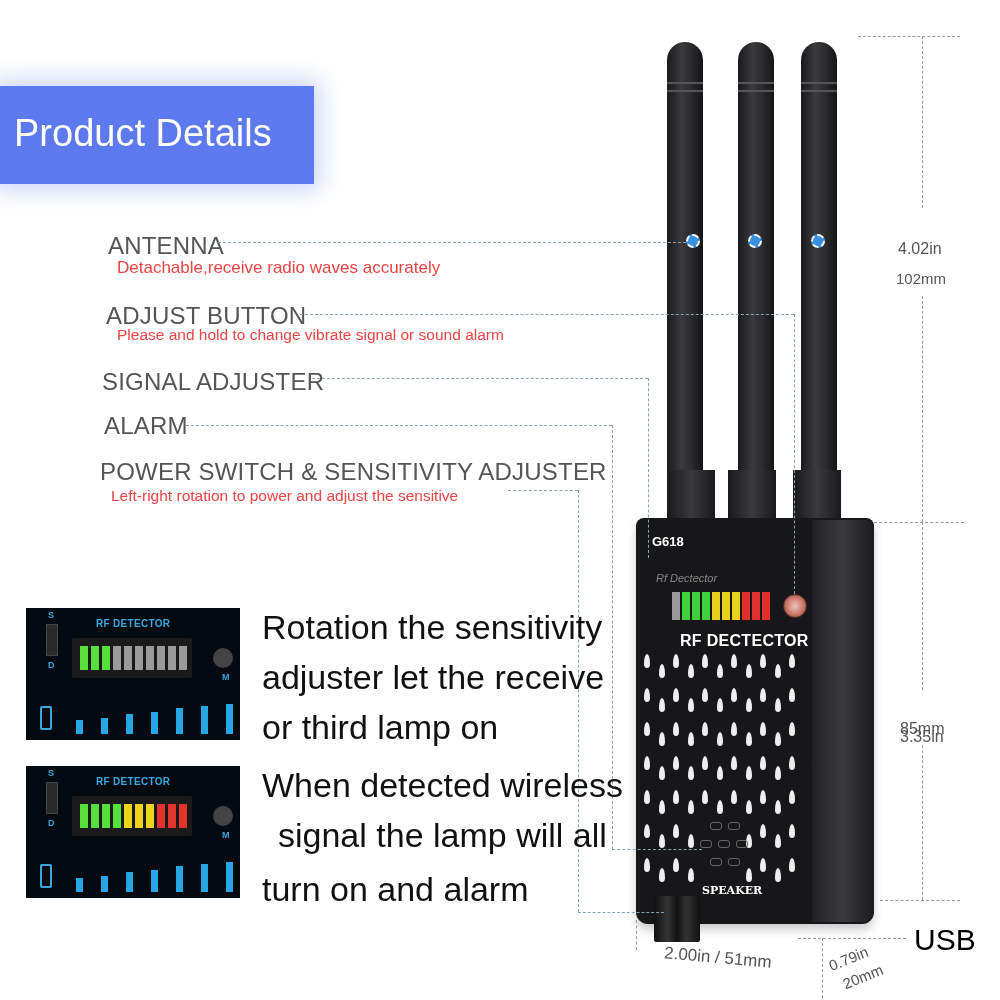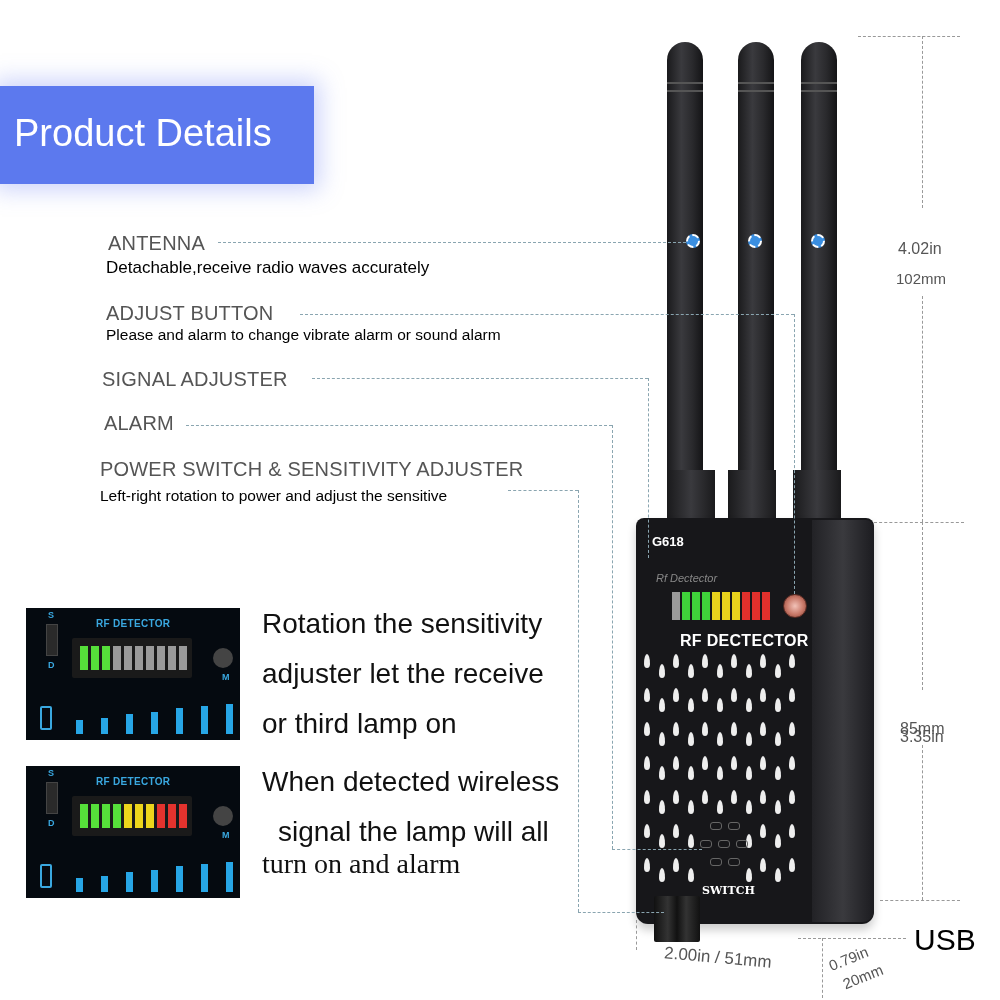--- a/index.html
+++ b/index.html
@@ -12,22 +12,22 @@
   .banner {
     left: 0; top: 86px; width: 314px; height: 98px;
     background: #5c79ee;
     box-shadow: 0 0 22px 6px rgba(110,130,240,0.35);
   }
   .banner-text {
     left: 14px; top: 112px; font-size: 38px; color: #ffffff; white-space: nowrap;
   }
 
   
-  .lbl { color: #555; font-size: 20px; white-space: nowrap; letter-spacing: 0.2px; }
-  .sub { color: #000000; font-size: 15.5px; white-space: nowrap; }
+  .lbl { color: #555; font-size: 24px; white-space: nowrap; letter-spacing: 0.2px; }
+  .sub { color: #ef4444; font-size: 15.5px; white-space: nowrap; margin-left: 11px; }
 
   .dash-h { border-top: 1px dashed #8aa5b0; height: 0; }
   .dash-v { border-left: 1px dashed #8aa5b0; width: 0; }
   .dim-h { border-top: 1px dashed #999; height: 0; }
   .dim-v { border-left: 1px dashed #999; width: 0; }
 
   
   .antenna {
     background: linear-gradient(90deg, #1a1a1c 0%, #3a3a3e 40%, #2a2a2d 70%, #141416 100%);
     border-radius: 18px 18px 4px 4px;
@@ -83,21 +83,21 @@
   .thumb .t-m { position: absolute; left: 196px; top: 64px; color: #3aa8e0; font-size: 9px; font-weight: bold; }
   .thumb .t-switch { position: absolute; left: 20px; top: 16px; width: 12px; height: 32px; background: #2a2a2a; border: 1px solid #444; }
   .thumb .t-panel { position: absolute; left: 46px; top: 30px; width: 120px; height: 40px; background: #1a1a1a; border-radius: 2px; }
   .thumb .t-leds { position: absolute; left: 54px; top: 38px; display: flex; gap: 3px; }
   .thumb .t-led { width: 8px; height: 24px; }
   .thumb .t-knob { position: absolute; left: 187px; top: 40px; width: 20px; height: 20px; border-radius: 50%; background: #444; }
   .thumb .t-bat { position: absolute; left: 14px; top: 98px; width: 12px; height: 24px; border: 2px solid #3aa8e0; border-radius: 2px; }
   .thumb .t-bars { position: absolute; left: 50px; bottom: 6px; display: flex; align-items: flex-end; gap: 18px; }
   .thumb .t-bar { width: 7px; background: #27a6e6; }
 
-  .desc { color: #111; font-size: 28px; white-space: nowrap; }
+  .desc { color: #111; font-size: 34px; white-space: nowrap; }
 
   .dimtxt { color: #555; font-size: 16px; white-space: nowrap; }
   .usb { left: 914px; top: 923px; color: #000; font-size: 30px; }
 </style>
 </head>
 <body>
 
 <div class="abs banner"></div>
 <div class="abs banner-text">Product Details</div>
 
@@ -214,29 +214,29 @@
   </div>
 <div class="abs" style="left:700px;top:822px;width:60px;height:60px;">
   <div class="slot" style="left:10px;top:0"></div>
     <div class="slot" style="left:28px;top:0"></div>
   <div class="slot" style="left:0;top:18px"></div>
     <div class="slot" style="left:18px;top:18px"></div>
     <div class="slot" style="left:36px;top:18px"></div>
   <div class="slot" style="left:10px;top:36px"></div>
     <div class="slot" style="left:28px;top:36px"></div>
 </div>
-<div class="abs speaker-lbl">SWITCH</div>
+<div class="abs speaker-lbl">SPEAKER</div>
 <div class="abs usb-plug"></div>
 
 <div class="abs lbl" style="left:108px;top:232px;">ANTENNA</div>
 <div class="abs sub" style="left:106px;top:258px;font-size:17px;">Detachable,receive radio waves accurately</div>
 <div class="abs dash-h" style="left:218px;top:242px;width:468px;"></div>
 
 <div class="abs lbl" style="left:106px;top:302px;">ADJUST BUTTON</div>
-<div class="abs sub" style="left:106px;top:326px;">Please and alarm to change vibrate alarm or sound alarm</div>
+<div class="abs sub" style="left:106px;top:326px;">Please and hold to change vibrate signal or sound alarm</div>
 <div class="abs dash-h" style="left:300px;top:314px;width:494px;"></div>
 <div class="abs dash-v" style="left:794px;top:314px;height:280px;"></div>
 
 <div class="abs lbl" style="left:102px;top:368px;">SIGNAL ADJUSTER</div>
 <div class="abs dash-h" style="left:312px;top:378px;width:336px;"></div>
 <div class="abs dash-v" style="left:648px;top:378px;height:180px;"></div>
 
 <div class="abs lbl" style="left:104px;top:412px;">ALARM</div>
 <div class="abs dash-h" style="left:186px;top:425px;width:426px;"></div>
 <div class="abs dash-v" style="left:612px;top:425px;height:424px;"></div>
@@ -309,21 +309,21 @@
       <div class="t-bar" style="height: 28px;"></div>
       <div class="t-bar" style="height: 30px;"></div>
     </div>
 </div>
 
 <div class="abs desc" style="left:262px;top:608px;">Rotation the sensitivity</div>
 <div class="abs desc" style="left:262px;top:658px;">adjuster let the receive</div>
 <div class="abs desc" style="left:262px;top:708px;">or third lamp on</div>
 <div class="abs desc" style="left:262px;top:766px;">When detected wireless</div>
 <div class="abs desc" style="left:278px;top:816px;">signal the lamp will all</div>
-<div class="abs desc" style="left:262px;top:848px;font-family:Liberation Serif, serif;">turn on and alarm</div>
+<div class="abs desc" style="left:262px;top:870px;">turn on and alarm</div>
 
 <div class="abs dim-h" style="left:858px;top:36px;width:102px;"></div>
 <div class="abs dim-v" style="left:922px;top:36px;height:172px;"></div>
 <div class="abs dimtxt" style="left:898px;top:240px;font-size:16px;">4.02in</div>
 <div class="abs dimtxt" style="left:896px;top:270px;font-size:15px;">102mm</div>
 <div class="abs dim-v" style="left:922px;top:296px;height:226px;"></div>
 <div class="abs dim-h" style="left:874px;top:522px;width:90px;"></div>
 <div class="abs dim-v" style="left:922px;top:522px;height:168px;"></div>
 <div class="abs dimtxt" style="left:900px;top:728px;">3.35in</div>
 <div class="abs dimtxt" style="left:900px;top:720px;">85mm</div>

